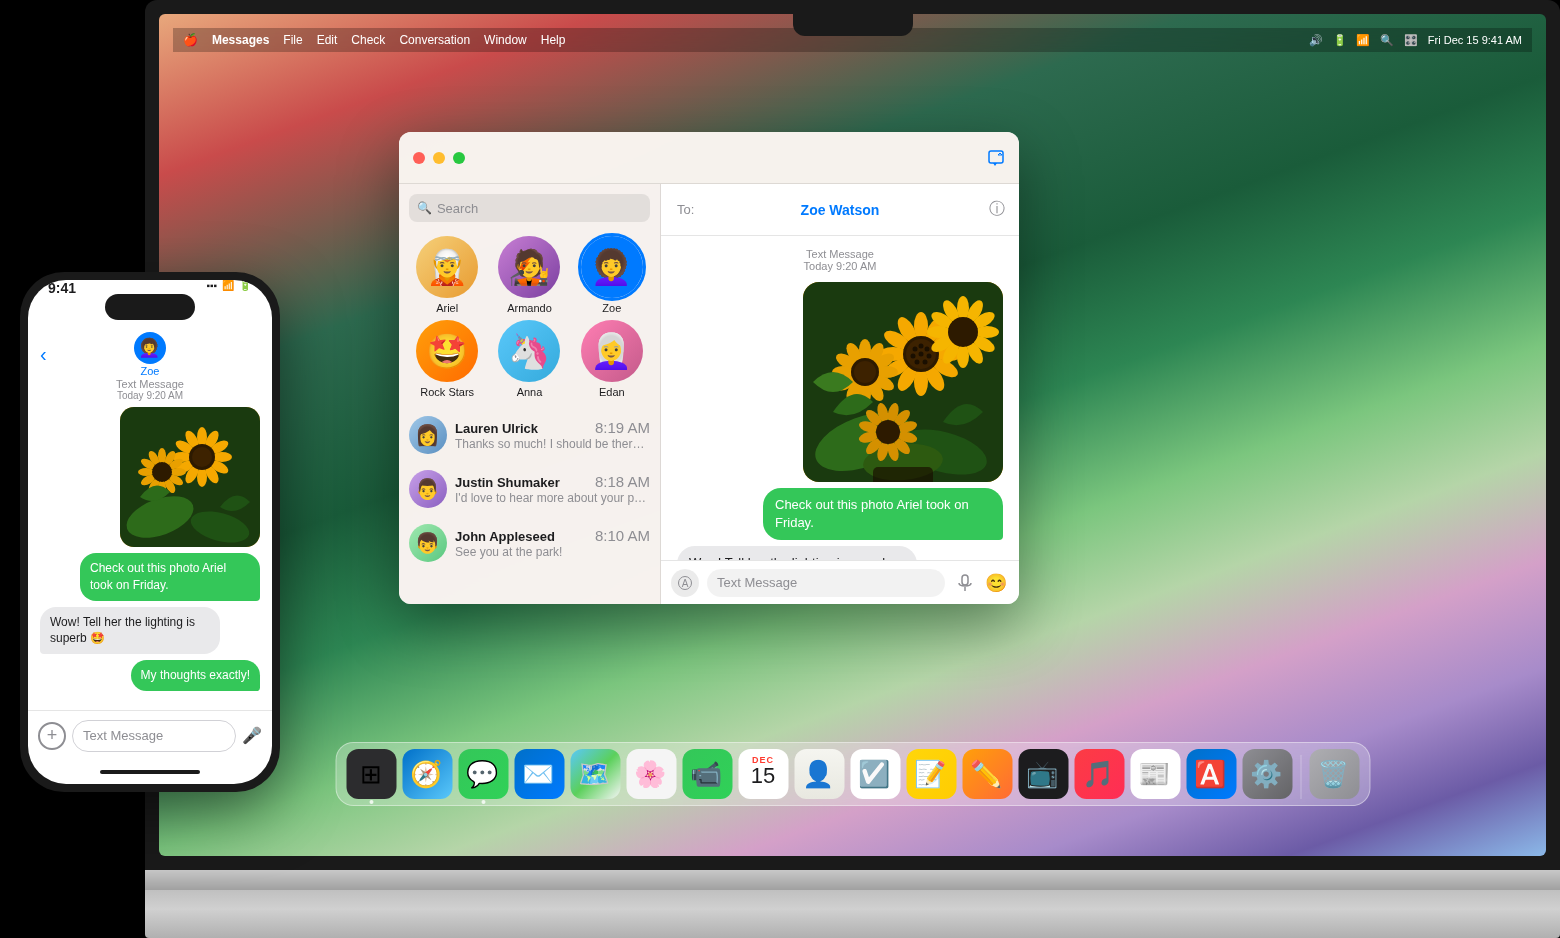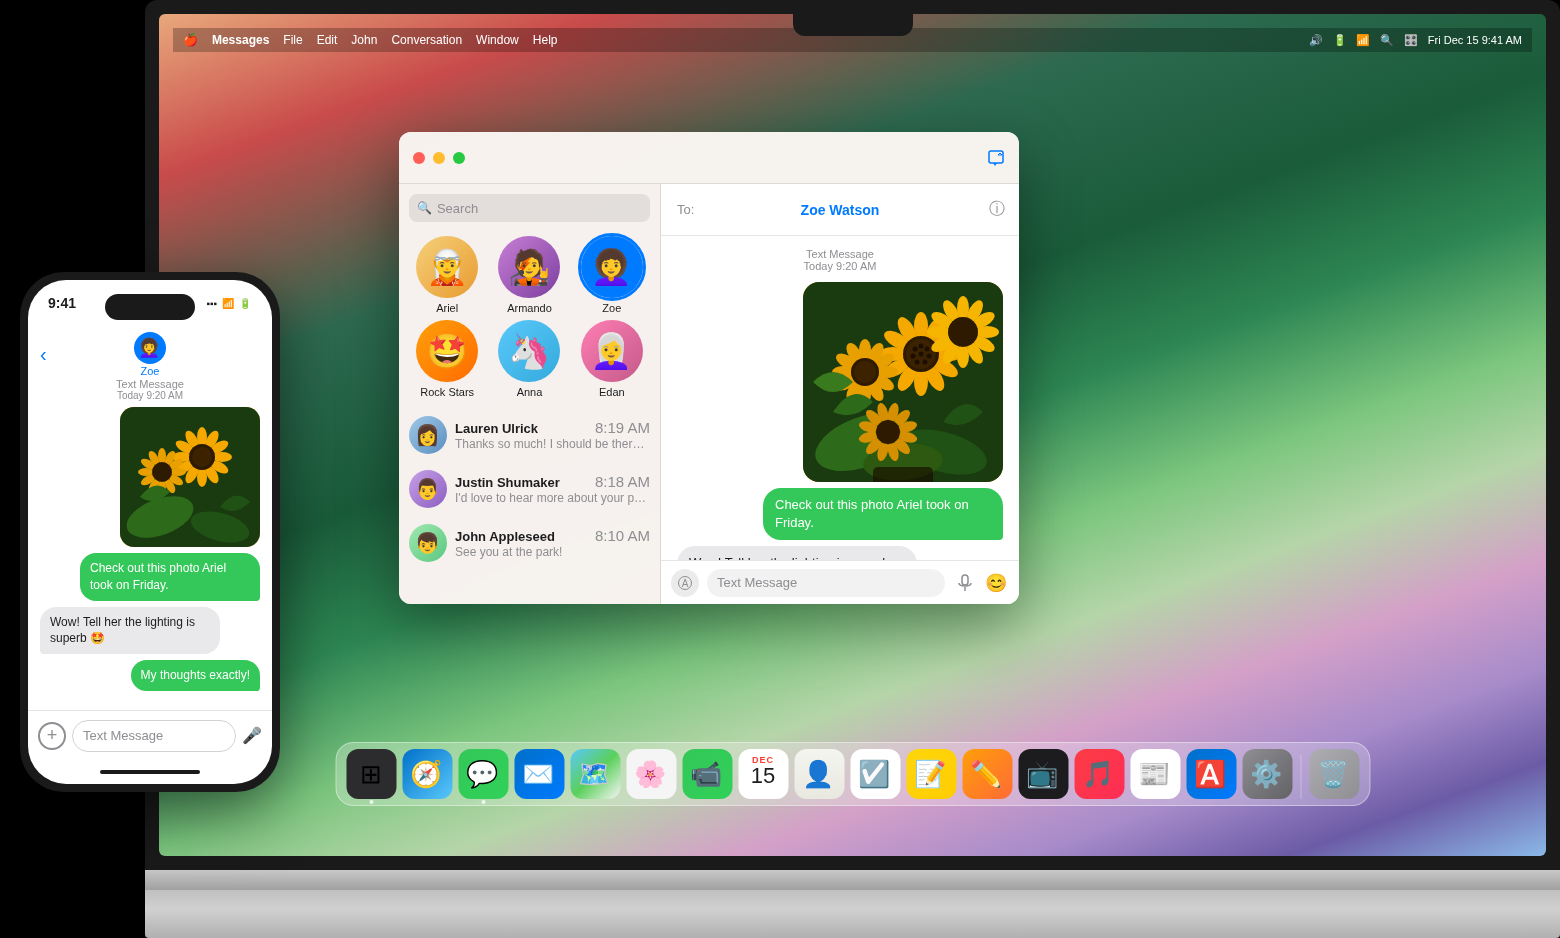--- a/index.html
+++ b/index.html
@@ -562,21 +562,21 @@
       height: 26px;
       background: #1a1a1a;
       border-radius: 20px;
       z-index: 10;
     }
 
     
     .iphone-statusbar {
       height: 52px;
       display: flex;
-      align-items: center;
+      align-items: flex-start;
       justify-content: space-between;
       padding: 0 20px 6px;
       font-size: 12px;
       font-weight: 600;
       color: #1c1c1e;
       flex-shrink: 0;
     }
 
     .iphone-time {
       font-size: 14px;
@@ -761,21 +761,21 @@
   <div class="macbook-screen">
     <div class="macbook-screen-bg"></div>
     <div class="macbook-notch"></div>
 
     <div class="menu-bar">
       <div class="menu-bar-left">
         <span class="menu-bar-item">🍎</span>
         <span class="menu-bar-item bold">Messages</span>
         <span class="menu-bar-item">File</span>
         <span class="menu-bar-item">Edit</span>
-        <span class="menu-bar-item">John</span>
+        <span class="menu-bar-item">Check</span>
         <span class="menu-bar-item">Conversation</span>
         <span class="menu-bar-item">Window</span>
         <span class="menu-bar-item">Help</span>
       </div>
       <div class="menu-bar-right">
         <span class="menu-bar-item" style="font-size:11px;">🔊</span>
         <span class="menu-bar-item" style="font-size:11px;">🔋</span>
         <span class="menu-bar-item" style="font-size:11px;">📶</span>
         <span class="menu-bar-item" style="font-size:11px;">🔍</span>
         <span class="menu-bar-item" style="font-size:11px;">🎛️</span>

